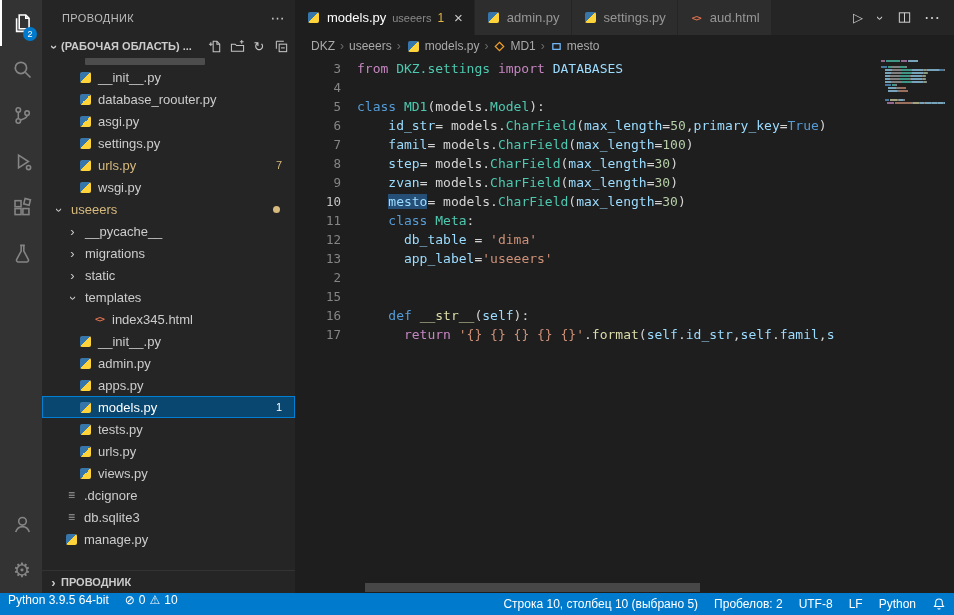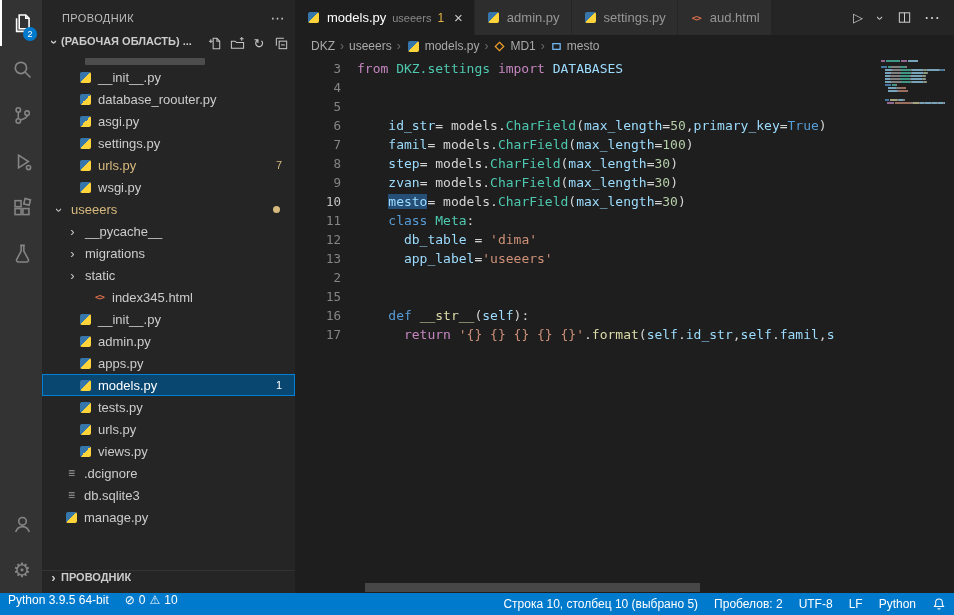--- a/index.html
+++ b/index.html
@@ -12,21 +12,21 @@
   .ab-item.active{color:#ffffff;border-left-color:#ffffff;}
   .ab-item .glyph{font-size:20px;line-height:1;}
   .ab-badge{position:absolute;right:5px;bottom:5px;background:#007acc;color:#fff;font-size:9px;min-width:14px;height:14px;border-radius:8px;display:flex;align-items:center;justify-content:center;}
   .ab-bottom{margin-top:auto;}
 
   
   .sidebar{width:253px;background:#252526;color:#cccccc;display:flex;flex-direction:column;flex:none;min-width:0;}
   .sb-title-row{height:35px;flex:none;display:flex;align-items:center;padding:0 10px 0 20px;font-size:11px;color:#bbbbbb;letter-spacing:.4px;}
   .sb-title-row .sp{flex:1;}
   .icon-txt{color:#cccccc;cursor:pointer;font-size:14px;}
-  .sec-row{height:22px;flex:none;display:flex;align-items:flex-start;font-size:11px;font-weight:bold;color:#cccccc;padding:0 6px 0 4px;}
+  .sec-row{height:22px;flex:none;display:flex;align-items:center;font-size:11px;font-weight:bold;color:#cccccc;padding:0 6px 0 4px;}
   .sec-row .sec-label{white-space:nowrap;overflow:hidden;}
   .sec-actions{margin-left:auto;display:flex;align-items:center;gap:6px;}
   .sec-actions .icon{width:16px;height:16px;display:inline-flex;align-items:center;justify-content:center;color:#c5c5c5;cursor:pointer;font-size:13px;font-weight:normal;}
   .outline-row{border-top:1px solid #333333;margin-top:auto;}
   .tree{flex:1;overflow:hidden;font-size:13px;}
   .row{height:22px;display:flex;align-items:center;box-sizing:border-box;border:1px solid transparent;cursor:pointer;white-space:nowrap;}
   .row .label{margin-left:5px;color:#cccccc;}
   .row.warn .label{color:#d7ba7d;}
   .row.selected{background:#094771;border-color:#007fd4;}
   .row.selected .label{color:#ffffff;}
@@ -240,20 +240,24 @@
           <span class="label">__pycache__</span>
         </div>
         <div class="row" style="padding-left: 22px;">
           <span class="twistie">›</span>
           <span class="label">migrations</span>
         </div>
         <div class="row" style="padding-left: 22px;">
           <span class="twistie">›</span>
           <span class="label">static</span>
         </div>
+        <div class="row" style="padding-left: 22px;">
+          <span class="twistie open">›</span>
+          <span class="label">templates</span>
+        </div>
         <div class="row" style="padding-left: 49px;">
           <span class="fi fi-html">&lt;&gt;</span>
           <span class="label">index345.html</span>
         </div>
         <div class="row" style="padding-left: 35px;">
           <span class="fi">
             <span class="fi-py"></span>
           </span>
           <span class="label">__init__.py</span>
         </div>
@@ -387,21 +391,21 @@
               <rect x="3.5" y="4.5" width="9" height="7"></rect>
             </svg>
           </span>
           <span>mesto</span>
         </span>
       </div>
     <div class="editor-wrap">
       <div class="code-area" id="code">
           <div class="code-line"><span class="lnum">3</span><span class="ltext"><span class="tok k2">from</span><span class="tok p"> </span><span class="tok ty">DKZ.settings</span><span class="tok p"> </span><span class="tok k2">import</span><span class="tok p"> </span><span class="tok vb">DATABASES</span></span></div>
           <div class="code-line"><span class="lnum">4</span><span class="ltext"></span></div>
-          <div class="code-line"><span class="lnum">5</span></div>
+          <div class="code-line"><span class="lnum">5</span><span class="ltext"><span class="tok k1">class</span><span class="tok p"> </span><span class="tok ty">MD1</span><span class="tok p">(</span><span class="tok p">models</span><span class="tok p">.</span><span class="tok ty">Model</span><span class="tok p">):</span></span></div>
           <div class="code-line"><span class="lnum">6</span><span class="ltext"><span class="tok p">    </span><span class="tok vb">id_str</span><span class="tok p">= </span><span class="tok p">models</span><span class="tok p">.</span><span class="tok ty">CharField</span><span class="tok p">(</span><span class="tok vb">max_length</span><span class="tok p">=</span><span class="tok num">50</span><span class="tok p">,</span><span class="tok vb">primary_key</span><span class="tok p">=</span><span class="tok k1">True</span><span class="tok p">)</span></span></div>
           <div class="code-line"><span class="lnum">7</span><span class="ltext"><span class="tok p">    </span><span class="tok vb">famil</span><span class="tok p">= </span><span class="tok p">models</span><span class="tok p">.</span><span class="tok ty">CharField</span><span class="tok p">(</span><span class="tok vb">max_length</span><span class="tok p">=</span><span class="tok num">100</span><span class="tok p">)</span></span></div>
           <div class="code-line"><span class="lnum">8</span><span class="ltext"><span class="tok p">    </span><span class="tok vb">step</span><span class="tok p">= </span><span class="tok p">models</span><span class="tok p">.</span><span class="tok ty">CharField</span><span class="tok p">(</span><span class="tok vb">max_length</span><span class="tok p">=</span><span class="tok num">30</span><span class="tok p">)</span></span></div>
           <div class="code-line"><span class="lnum">9</span><span class="ltext"><span class="tok p">    </span><span class="tok vb">zvan</span><span class="tok p">= </span><span class="tok p">models</span><span class="tok p">.</span><span class="tok ty">CharField</span><span class="tok p">(</span><span class="tok vb">max_length</span><span class="tok p">=</span><span class="tok num">30</span><span class="tok p">)</span></span></div>
           <div class="code-line"><span class="lnum active">10</span><span class="ltext"><span class="tok p">    </span><span class="tok vb sel">mesto</span><span class="tok p">= </span><span class="tok p">models</span><span class="tok p">.</span><span class="tok ty">CharField</span><span class="tok p">(</span><span class="tok vb">max_length</span><span class="tok p">=</span><span class="tok num">30</span><span class="tok p">)</span></span></div>
           <div class="code-line"><span class="lnum">11</span><span class="ltext"><span class="tok p">    </span><span class="tok k1">class</span><span class="tok p"> </span><span class="tok ty">Meta</span><span class="tok p">:</span></span></div>
           <div class="code-line"><span class="lnum">12</span><span class="ltext"><span class="tok p">      </span><span class="tok vb">db_table</span><span class="tok p"> = </span><span class="tok str">'dima'</span></span></div>
           <div class="code-line"><span class="lnum">13</span><span class="ltext"><span class="tok p">      </span><span class="tok vb">app_label</span><span class="tok p">=</span><span class="tok str">'useeers'</span></span></div>
           <div class="code-line"><span class="lnum">2</span><span class="ltext"></span></div>
           <div class="code-line"><span class="lnum">15</span><span class="ltext"></span></div>

